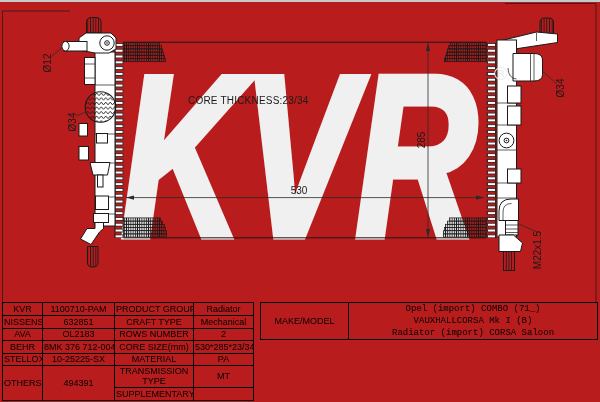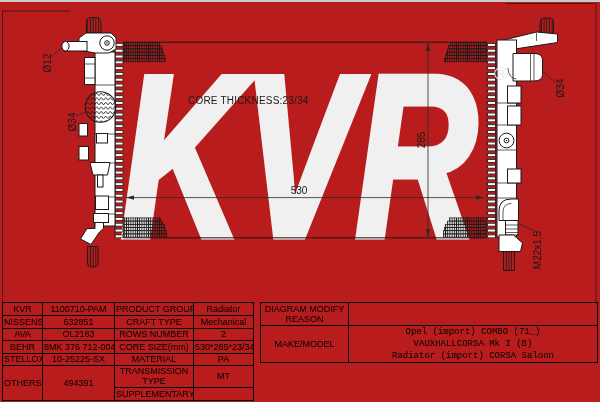--- a/index.html
+++ b/index.html
@@ -234,24 +234,20 @@
     </table>
 
   <table class="tbl tbl-right">
     <colgroup>
         <col style="width:88px">
         <col style="width:70px">
         <col style="width:114px">
         <col style="width:65px">
       </colgroup>
     <tbody>
-    <tr style="height:23px">
-      <td class="wrap">DIAGRAM MODIFY REASON</td>
-      <td colspan="3"></td>
-    </tr>
     <tr style="height:37px">
       <td>MAKE/MODEL</td>
       <td colspan="3">
         <div class="mm-line">Opel (import) COMBO (71_)</div>
         <div class="mm-line">VAUXHALLCORSA Mk I (B)</div>
         <div class="mm-line">Radiator (import) CORSA Saloon</div>
       </td>
     </tr>
   </tbody>
     </table>

